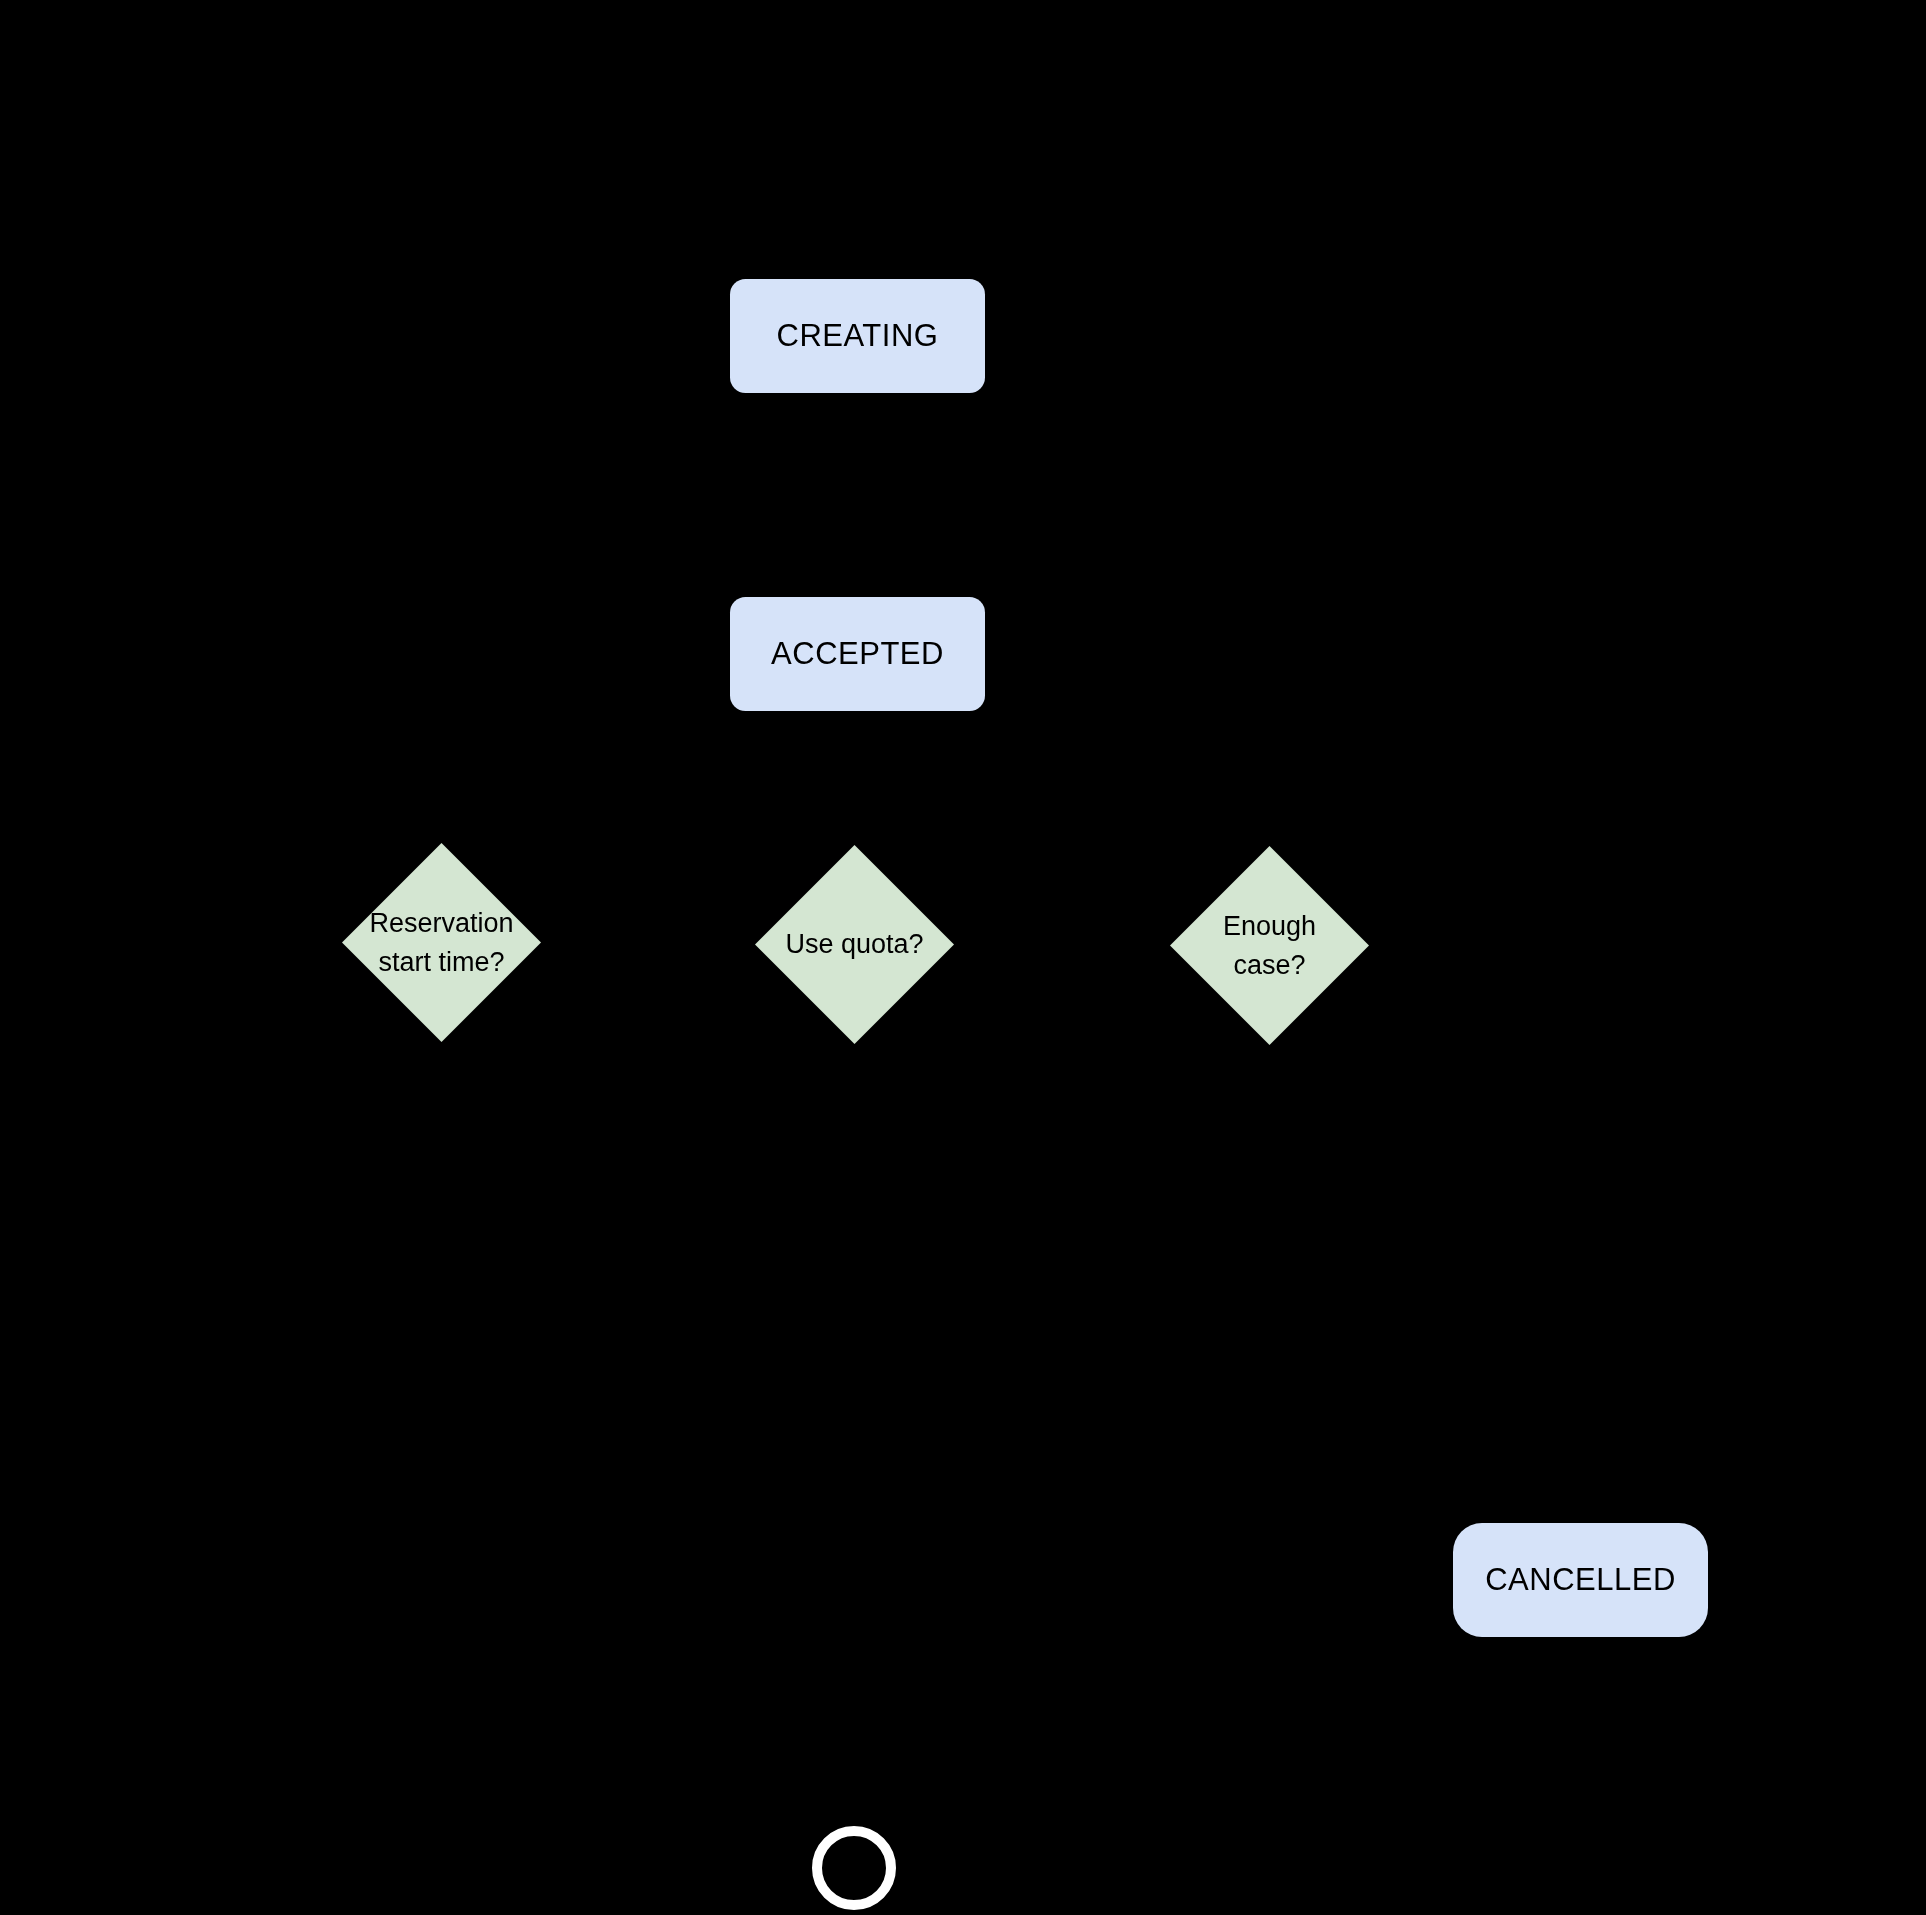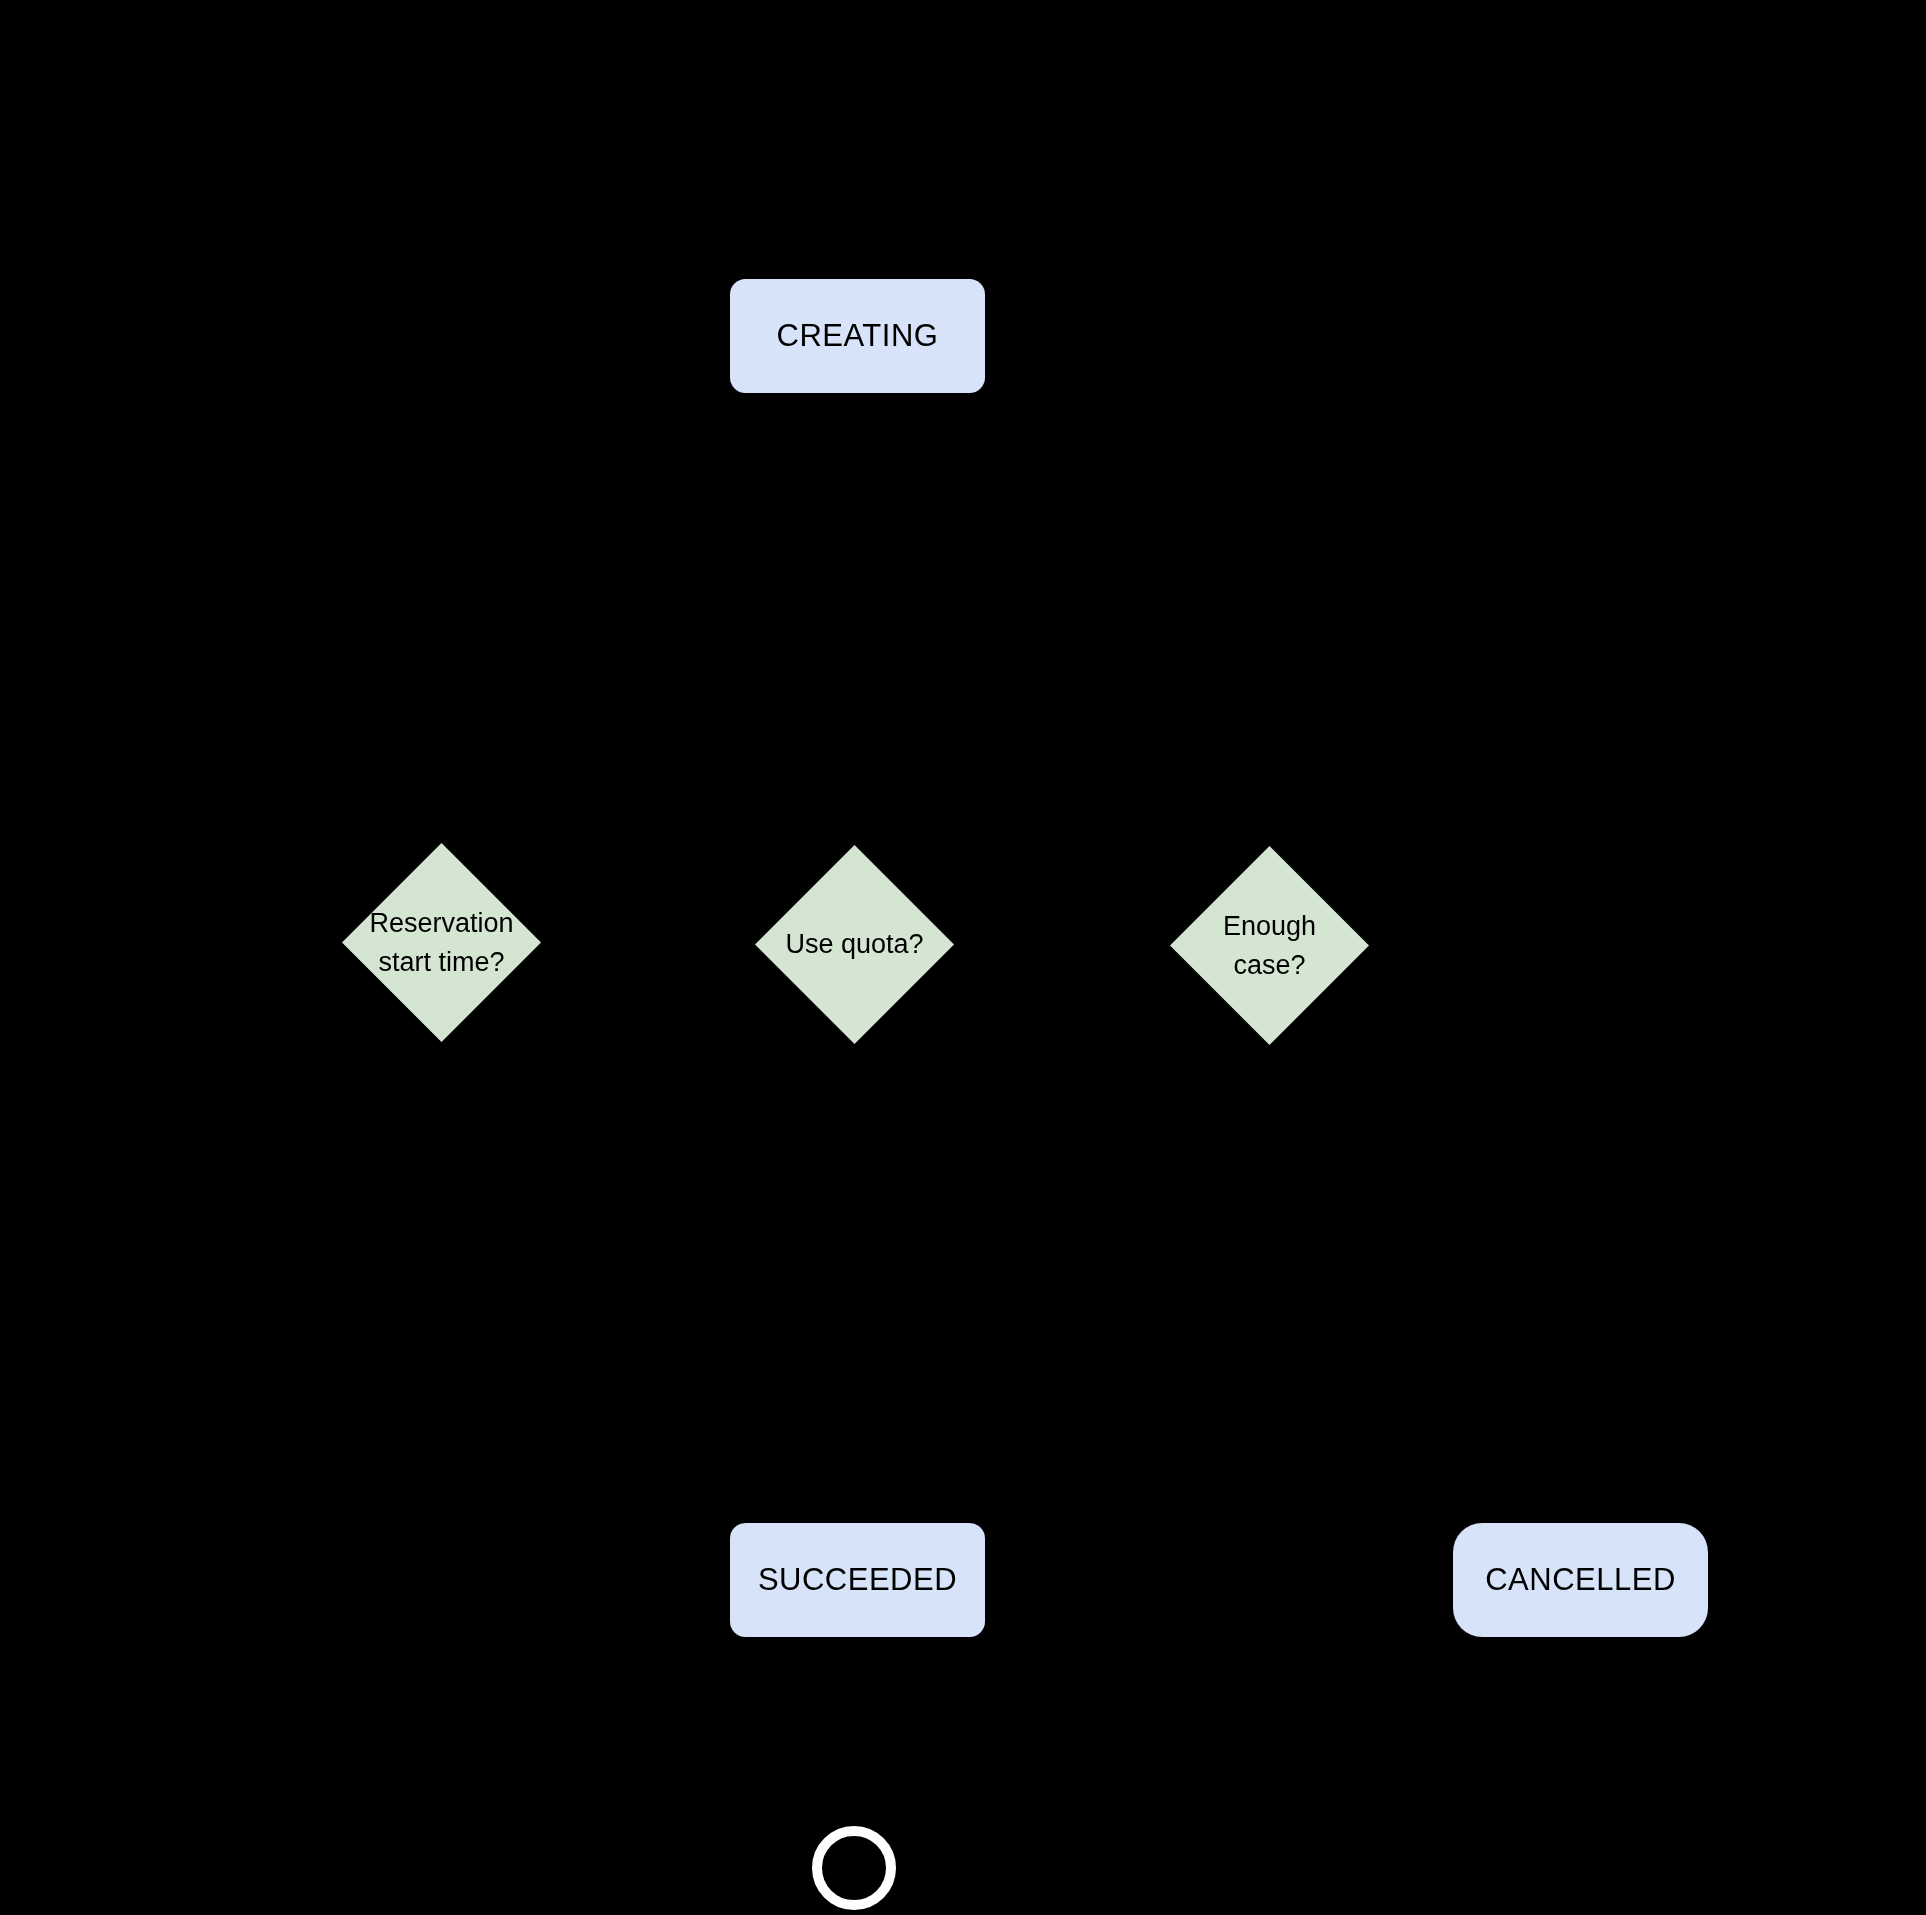--- a/index.html
+++ b/index.html
@@ -77,25 +77,25 @@
 </style>
 </head>
 <body>
 
 <div id="stage">
 
   <div class="state-box" id="state-creating">
     <span class="label">CREATING</span>
   </div>
 
+  <div class="state-box" id="state-accepted">
+    <span class="label">ACCEPTED</span>
+  </div>
 
 
-  <div class="state-box" id="state-succeeded">
-    <span class="label">SUCCEEDED</span>
-  </div>
 
   <div class="state-box" id="state-cancelled">
     <span class="label">CANCELLED</span>
   </div>
 
   <div class="decision" id="decision-reservation-start-time">
     <span class="label">Reservation
 start time?</span>
   </div>
 

